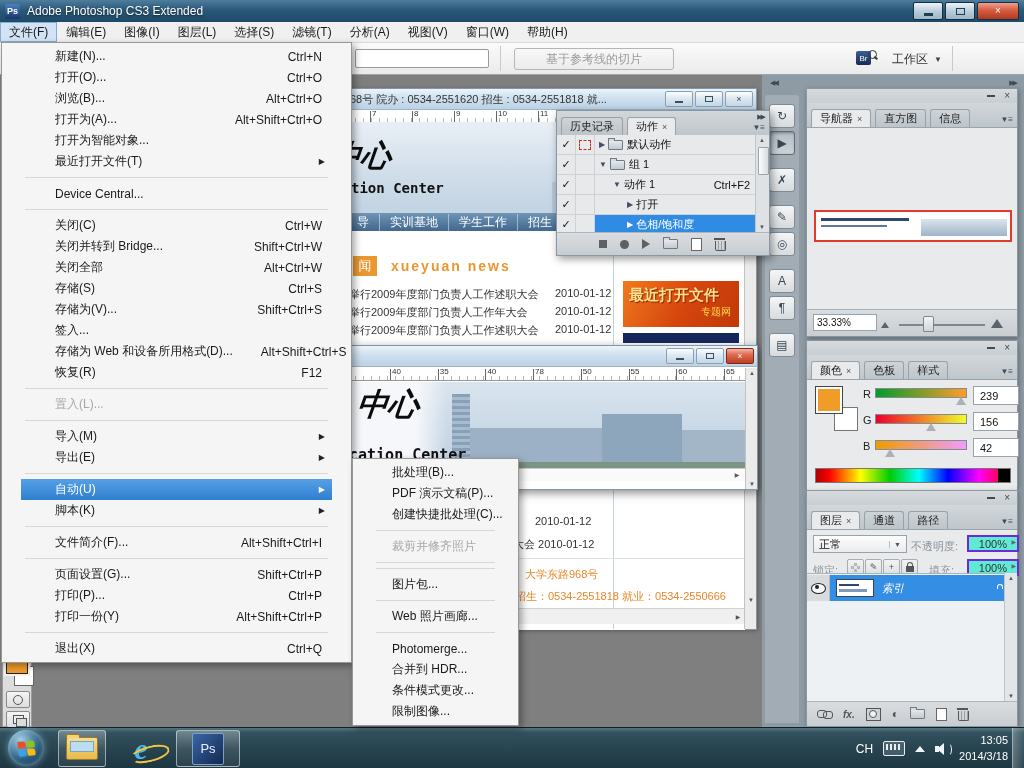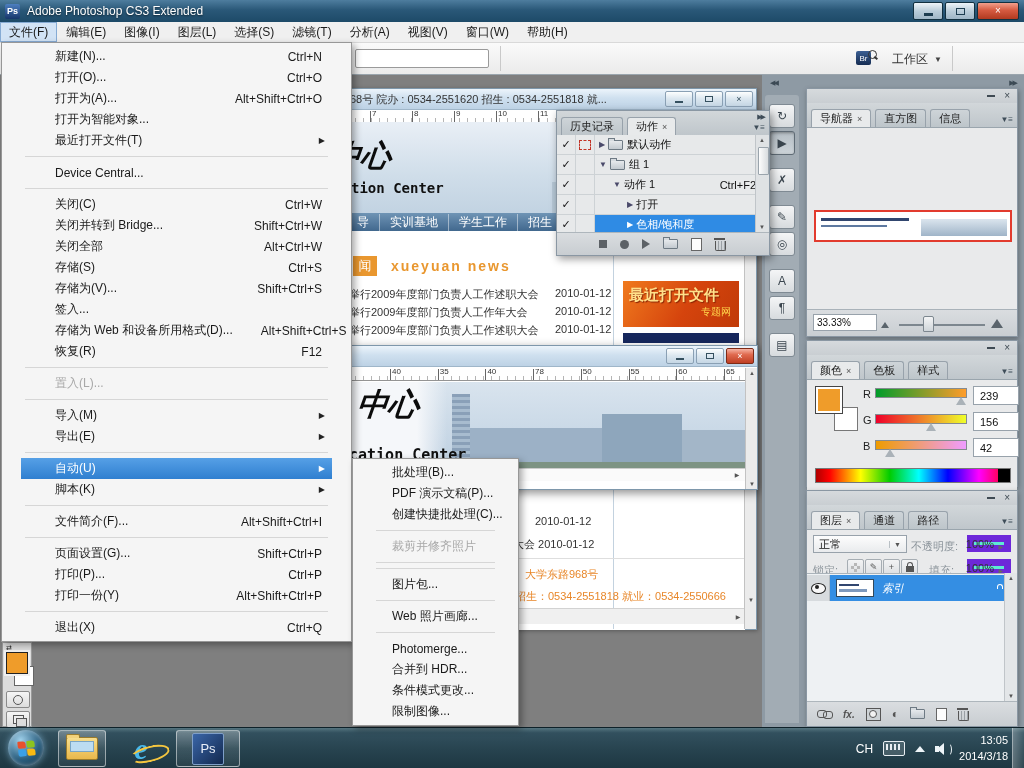--- a/index.html
+++ b/index.html
@@ -121,21 +121,21 @@
   .pm-collapse{position:absolute;right:5px;top:2px;font-size:7px;letter-spacing:-2px;color:#3e4c58;}
   .pm-menu{position:absolute;right:4px;bottom:3px;font-size:8px;color:#3e4c58;letter-spacing:0;}
   #actions-rows{position:absolute;left:0;top:24px;width:199px;height:97px;background:#e7e9ea;overflow:hidden;}
   .arow{display:flex;height:19px;border-bottom:1px solid #cdd2d5;align-items:stretch;}
   .acell{width:18px;border-right:1px solid #cdd2d5;display:flex;align-items:center;justify-content:center;flex:0 0 auto;font-size:11px;color:#111;}
   .modal-ic{width:10px;height:8px;border:1px dashed #c23326;}
   .acontent{flex:1;display:flex;align-items:center;font-size:11px;color:#111;position:relative;overflow:hidden;white-space:nowrap;}
   .acontent.sel{background:#2f8be4;color:#fff;}
   .exp{font-size:8px;color:#4a4a6a;margin-right:3px;flex:0 0 auto;}
   .acontent.sel .exp{color:#fff;}
-  .ashort{margin-left:auto;font-size:11px;}
+  .ashort{margin-left:auto;padding-right:6px;font-size:11px;}
   #actions-scroll{position:absolute;right:0;top:24px;width:14px;height:97px;background:#dfe2e4;border-left:1px solid #c0c5c9;box-sizing:border-box;}
   #actions-footer{position:absolute;left:0;bottom:0;width:212px;height:23px;background:linear-gradient(#dadde0,#c8cdd1);
     border-top:1px solid #aeb6bc;display:flex;align-items:center;gap:13px;padding-left:42px;box-sizing:border-box;}
 
   
   .mi-stop{width:8px;height:8px;background:#5c6166;}
   .mi-rec{width:9px;height:9px;border-radius:50%;background:#5c6166;}
   .mi-play{width:0;height:0;border-top:5px solid transparent;border-bottom:5px solid transparent;border-left:8px solid #5c6166;}
   .fold{width:13px;height:8px;background:linear-gradient(#e6e9ec,#c3cad0);border:1px solid #6e7a84;position:relative;border-radius:1px;flex:0 0 auto;}
   .fold:before{content:'';position:absolute;left:-1px;top:-3px;width:5px;height:2px;background:#d6dbdf;border:1px solid #6e7a84;border-bottom:none;}
@@ -200,21 +200,21 @@
   #spectrum{position:absolute;left:8px;top:88px;width:196px;height:15px;border:1px solid #777;box-sizing:border-box;
     background:linear-gradient(90deg,#b00000,#f00 7%,#ff0 23%,#0c0 38%,#0ff 53%,#00f 68%,#f0f 84%,#f00 100%);}
   #spec-black{position:absolute;right:0;top:0;width:12px;height:13px;background:#000;}
 
   
   #layers-content{height:176px;}
   #blend-dd{position:absolute;left:6px;top:5px;width:94px;height:18px;background:linear-gradient(#fdfdfd,#e9ebed);border:1px solid #98a2ab;
     display:flex;align-items:center;padding:0 5px;box-sizing:border-box;color:#111;font-size:11px;}
   #blend-dd .dna{margin-left:auto;font-size:7px;color:#555;border-left:1px solid #b9c0c5;padding-left:4px;}
   .dim-label{position:absolute;font-size:11px;color:#8b949b;white-space:nowrap;}
-  .val-box{position:absolute;width:44px;height:17px;background:#5eead4;border:7px solid #6d28d9;font-size:11px;color:#333;
+  .val-box{position:absolute;width:52px;height:17px;background:#5eead4;border:2px solid #6d28d9;font-size:11px;color:#333;
     display:flex;align-items:center;justify-content:flex-end;padding-right:10px;box-sizing:border-box;}
   .val-box .spin{position:absolute;right:1px;top:1px;font-size:6px;color:#666;}
   .lock-ic{position:absolute;top:29px;width:15px;height:14px;border:1px solid #a6adb3;border-radius:2px;background:linear-gradient(#f2f3f4,#dde0e3);
     display:flex;align-items:center;justify-content:center;font-size:9px;color:#555;}
   .checker{background-image:linear-gradient(45deg,#b7b7b7 25%,transparent 25%,transparent 75%,#b7b7b7 75%),
     linear-gradient(45deg,#b7b7b7 25%,transparent 25%,transparent 75%,#b7b7b7 75%);background-size:6px 6px;background-position:0 0,3px 3px;width:9px;height:9px;}
   #layers-list{position:absolute;left:0;top:82px;width:210px;height:128px;background:#eef1f3;border-top:1px solid #aab3ba;}
   #layer-row{position:absolute;left:0;top:1px;width:197px;height:26px;background:#348ee3;display:flex;align-items:center;color:#fff;}
   #layer-eye{width:22px;height:26px;background:#d7dbde;border-right:1px solid #b5bcc1;display:flex;align-items:center;justify-content:center;flex:0 0 auto;}
   #layer-thumb{width:36px;height:16px;background:#fff;border:1px solid #32485a;margin-left:6px;position:relative;flex:0 0 auto;}
@@ -703,20 +703,21 @@
       <span class="mb-item">滤镜(T)</span>
       <span class="mb-item">分析(A)</span>
       <span class="mb-item">视图(V)</span>
       <span class="mb-item">窗口(W)</span>
       <span class="mb-item">帮助(H)</span>
     </div>
 
   <div id="optionsbar">
     <span id="opt-input"></span>
     <span class="opt-div" style="left:500px;"></span>
+    <span id="slice-btn">基于参考线的切片</span>
     <span id="br-btn">
       <span class="br-badge">Br</span>
       <span class="br-glass"></span>
     </span>
     <span id="workspace">
       <span>工作区</span>
       <span class="dna">▼</span>
     </span>
     <span class="opt-div" style="left:952px;"></span>
   </div>
@@ -759,20 +760,24 @@
   <div class="menu" id="file-menu">
       <div class="mitem">
         <span class="mlabel">新建(N)...</span>
         <span class="mshort">Ctrl+N</span>
       </div>
       <div class="mitem">
         <span class="mlabel">打开(O)...</span>
         <span class="mshort">Ctrl+O</span>
       </div>
       <div class="mitem">
+        <span class="mlabel">浏览(B)...</span>
+        <span class="mshort">Alt+Ctrl+O</span>
+      </div>
+      <div class="mitem">
         <span class="mlabel">打开为(A)...</span>
         <span class="mshort">Alt+Shift+Ctrl+O</span>
       </div>
       <div class="mitem">
         <span class="mlabel">打开为智能对象...</span>
       </div>
       <div class="mitem">
         <span class="mlabel">最近打开文件(T)</span>
         <span class="marrow">▶</span>
       </div>

